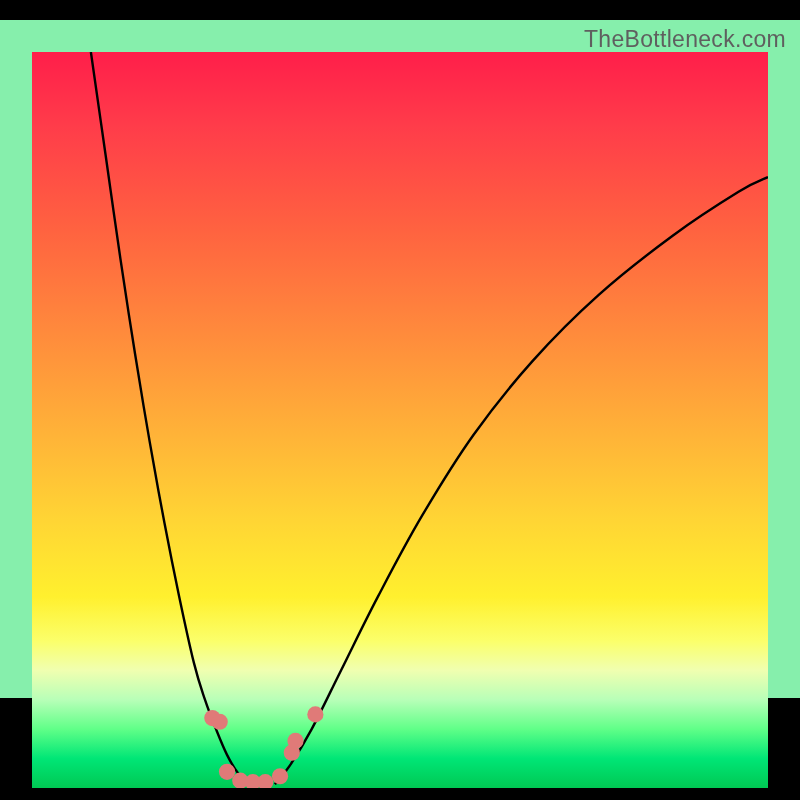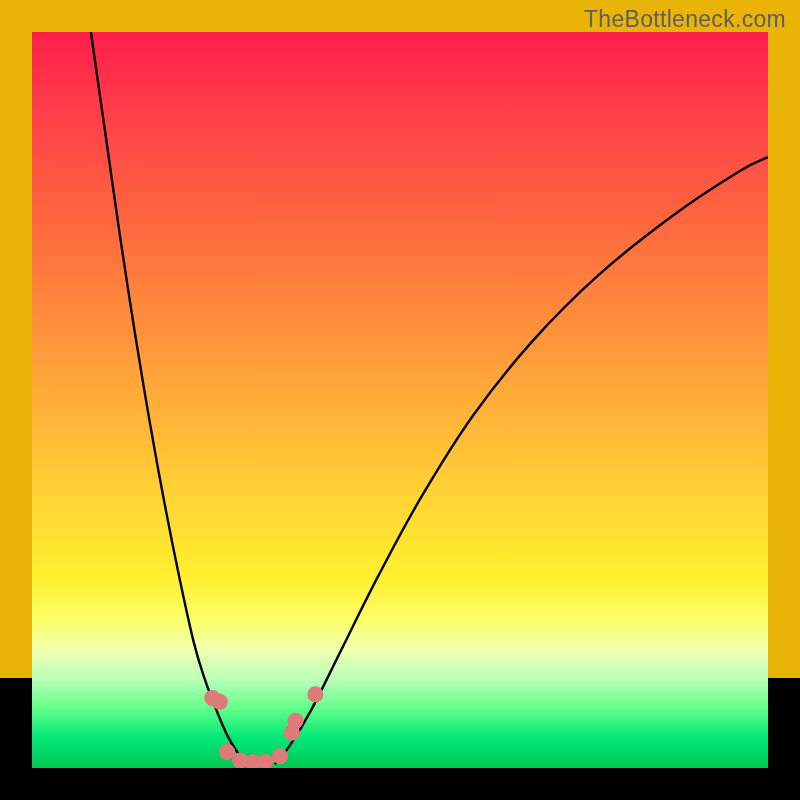--- a/index.html
+++ b/index.html
@@ -8,21 +8,22 @@
     width: 800px;
     height: 800px;
     overflow: hidden;
     background: #000;
     font-family: Arial, Helvetica, sans-serif;
   }
   .frame {
     position: relative;
     width: 800px;
     height: 678px;
-    background: #eab308;
+    background: #86efac;
+    margin-top: 20px;
   }
   .plot {
     position: absolute;
     left: 32px;
     top: 32px;
     width: 736px;
     height: 736px;
     background: linear-gradient(to bottom,
       #ff1e4a 0%,
       #ff3c4a 10%,

